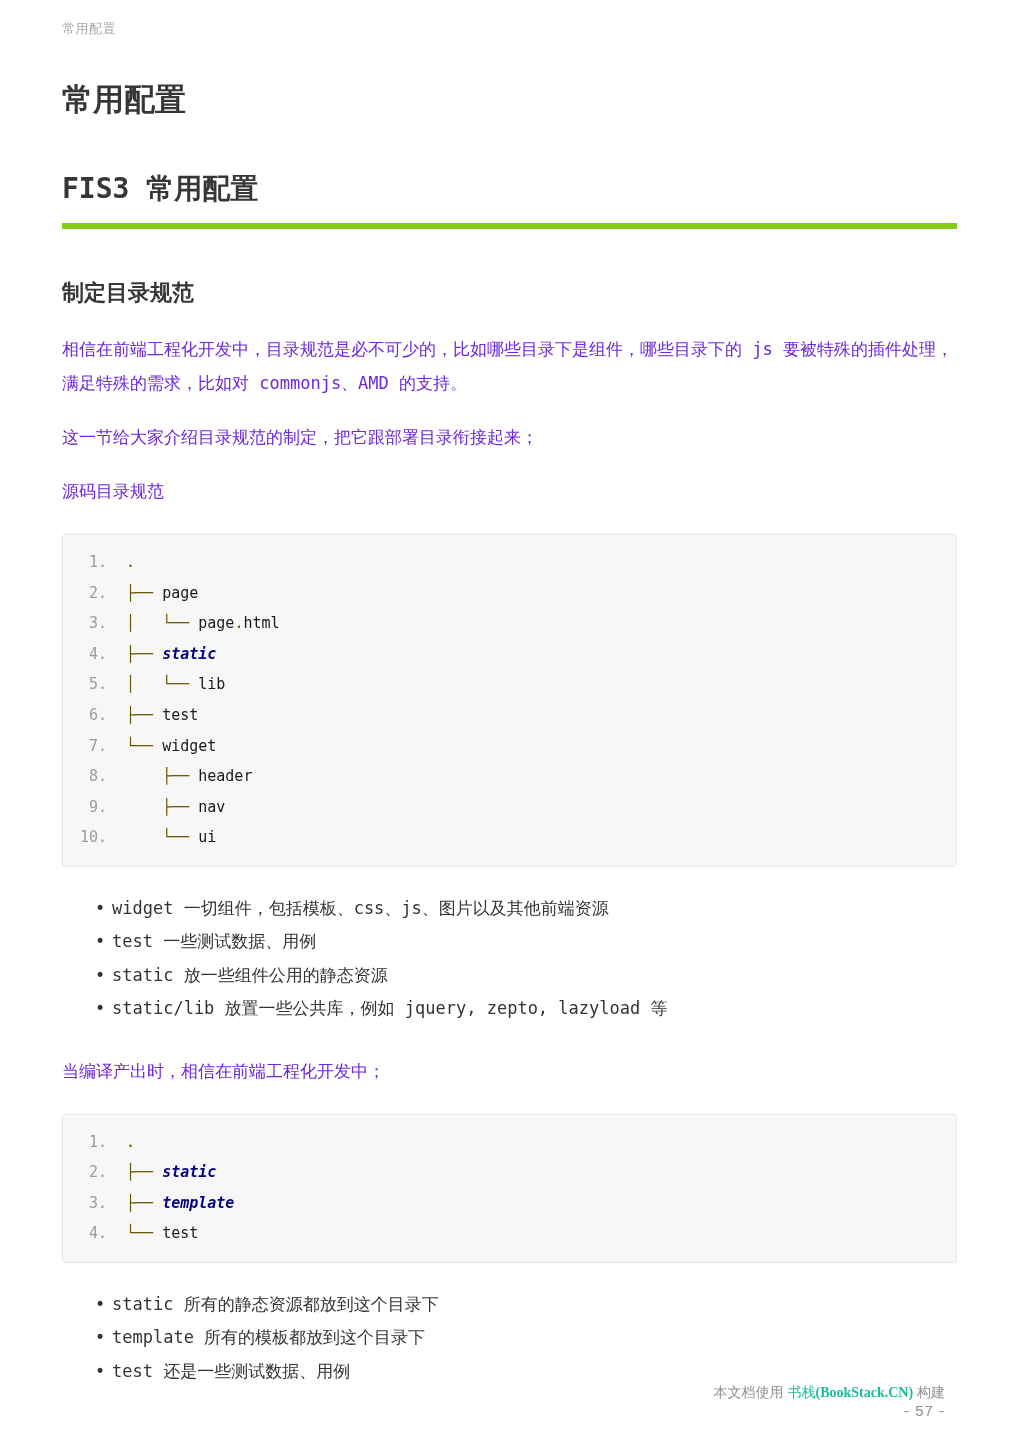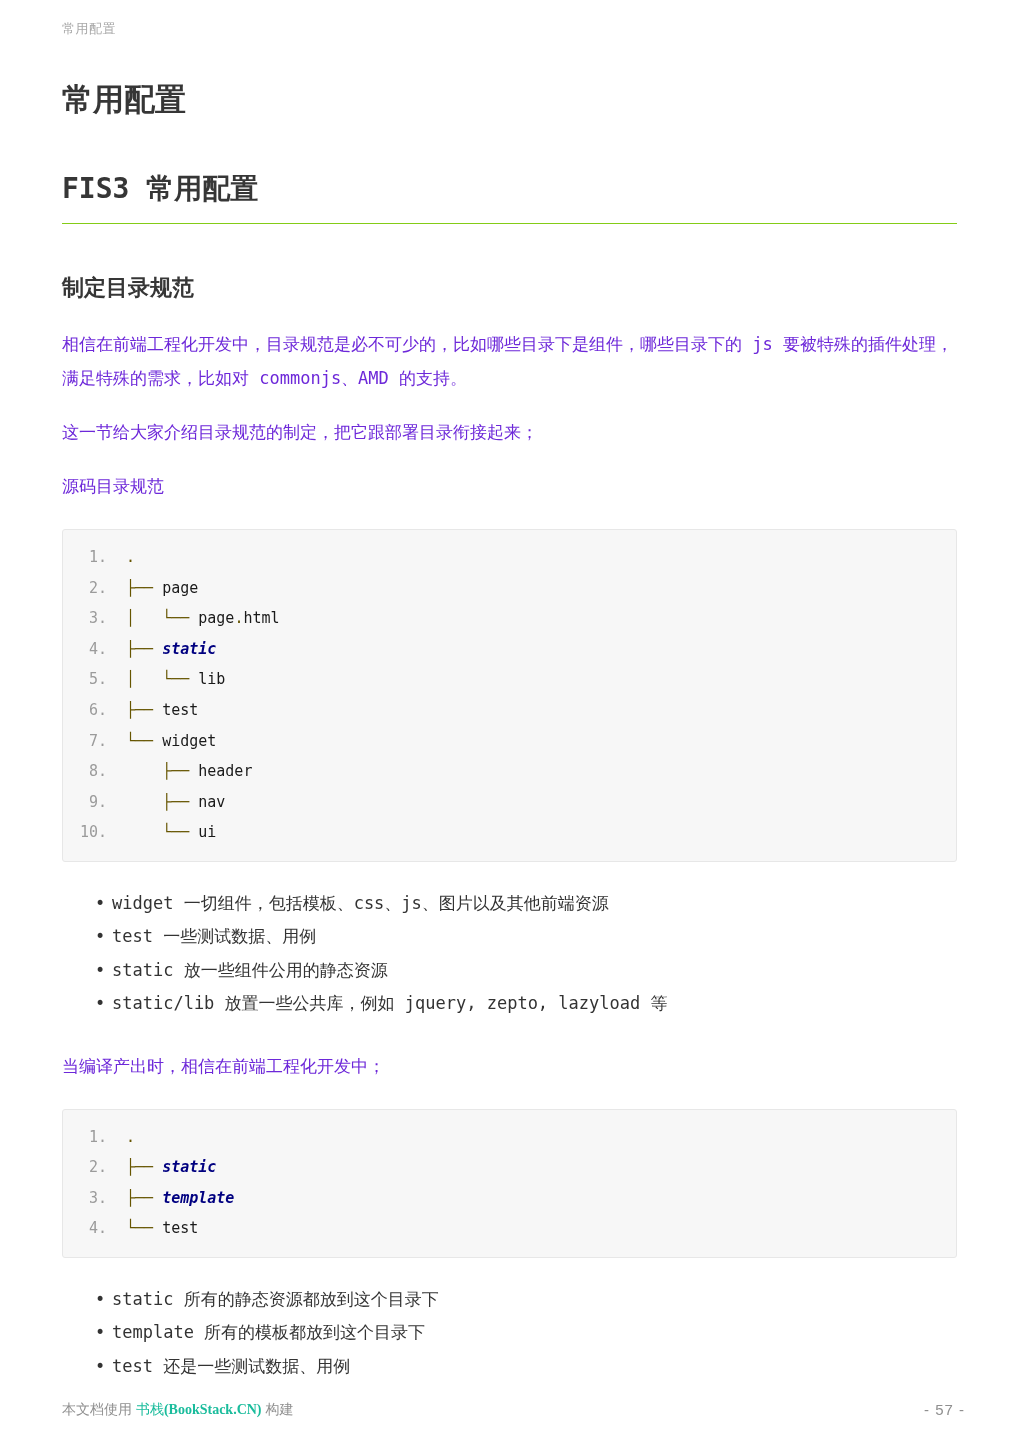--- a/index.html
+++ b/index.html
@@ -28,21 +28,21 @@
     color: #363636;
     line-height: 1;
   }
   h2.section-title {
     margin: 60px 0 0 0;
     font-size: 28px;
     font-weight: 600;
     color: #363636;
     line-height: 1;
     padding-bottom: 20px;
-    border-bottom: 1px solid #84cc16;
+    border-bottom: 6px solid #84cc16;
   }
   h3.subsection-title {
     margin: 53px 0 0 0;
     font-size: 22px;
     font-weight: 600;
     color: #363636;
     line-height: 1;
   }
 
   p.body-text {
@@ -93,26 +93,27 @@
   ul.doc-list li::before {
     content: "\2022";
     position: absolute;
     left: 0;
     top: 0;
     color: #333333;
   }
 
   .footer {
     position: absolute;
-    left: 62px; right: 54px;
+    left: 62px; right: 74px;
     bottom: 21px;
     display: flex;
     justify-content: space-between;
-    align-items: flex-start;
+    align-items: flex-end;
     font-family: "Liberation Sans", sans-serif;
+    flex-direction: column;
   }
   .footer .built-with {
     font-size: 14px;
     color: #8f8f8f;
   }
   .footer .bookstack-link { color: #1abc9c; text-decoration: none; cursor: pointer; }
   .footer .bookstack-link .link-latin {
     font-family: "Liberation Serif", serif;
     font-weight: bold;
   }

